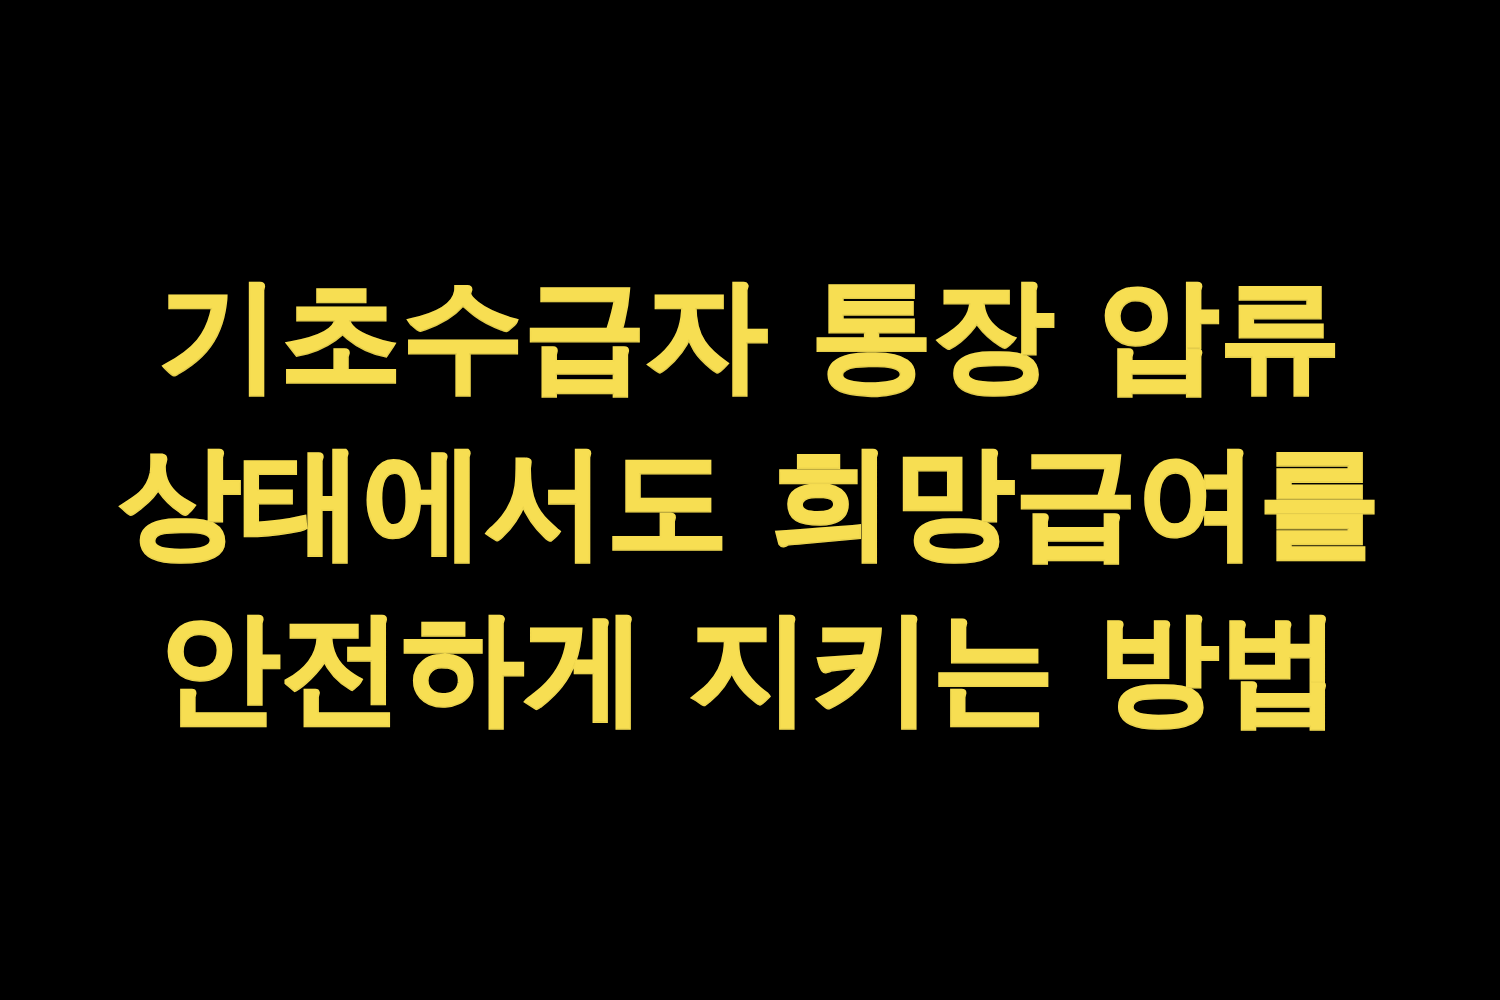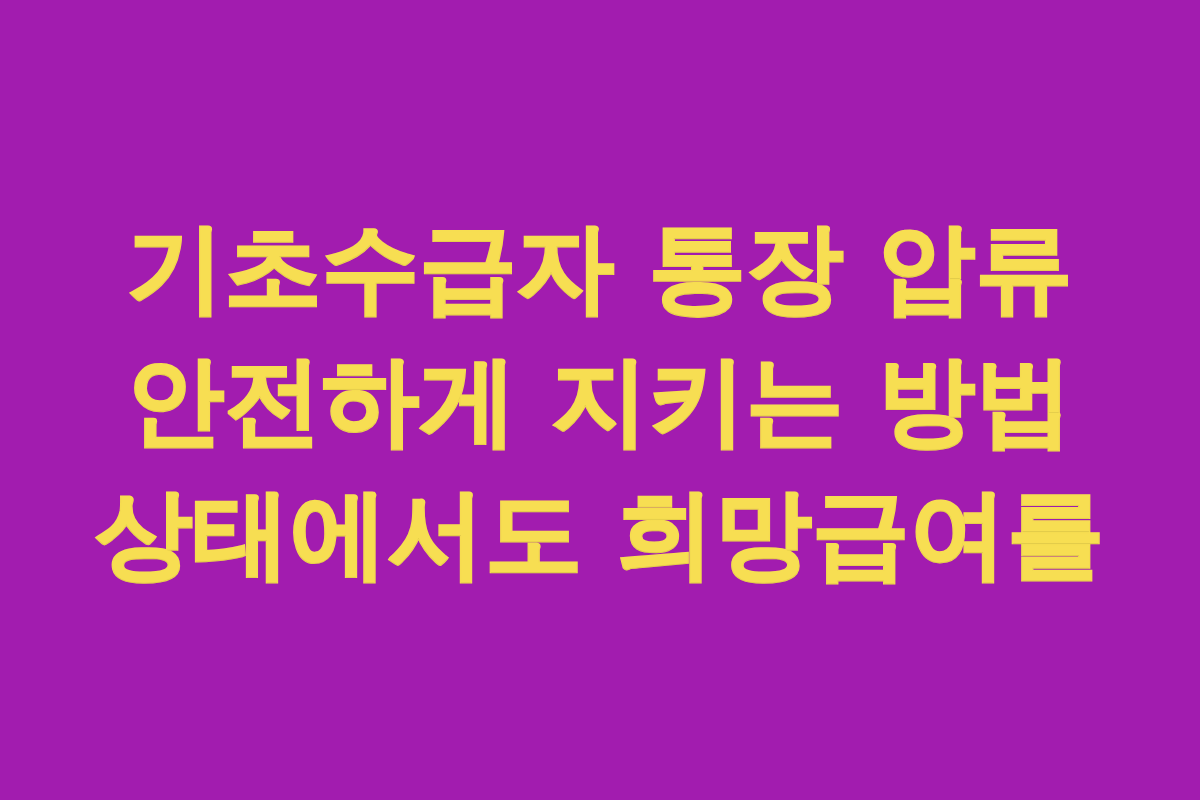--- a/index.html
+++ b/index.html
@@ -60,25 +60,25 @@
        0 1px 1px rgba(0,0,0,0.10);
   }
 
   .headline-line.line-1 { font-size: 97px; }
   .headline-line.line-2 { font-size: 97px; }
   .headline-line.line-3 { font-size: 97px; }
 </style>
 </head>
 <body>
 
-<div class="title-card" style="background-color: #a21caf;">
+<div class="title-card" style="background-color: #000000;">
 
   <div class="headline" style="text-align: center;">
 
     <span class="headline-line line-1" style="color: rgb(247, 222, 82); -webkit-text-stroke: 2.5px rgb(247, 222, 82); text-shadow: rgb(247, 222, 82) 0px 0px 1px, rgba(0, 0, 0, 0.1) 0px 1px 1px;">기초수급자 통장 압류</span>
 
+    <span class="headline-line line-2" style="color: rgb(247, 222, 82); -webkit-text-stroke: 2.5px rgb(247, 222, 82); text-shadow: rgb(247, 222, 82) 0px 0px 1px, rgba(0, 0, 0, 0.1) 0px 1px 1px;">상태에서도 희망급여를</span>
+
     <span class="headline-line line-3" style="color: rgb(247, 222, 82); -webkit-text-stroke: 2.5px rgb(247, 222, 82); text-shadow: rgb(247, 222, 82) 0px 0px 1px, rgba(0, 0, 0, 0.1) 0px 1px 1px;">안전하게 지키는 방법</span>
-
-    <span class="headline-line line-2" style="color: rgb(247, 222, 82); -webkit-text-stroke: 2.5px rgb(247, 222, 82); text-shadow: rgb(247, 222, 82) 0px 0px 1px, rgba(0, 0, 0, 0.1) 0px 1px 1px;">상태에서도 희망급여를</span>
 
   </div>
 
 </div>
 
 </body></html>

